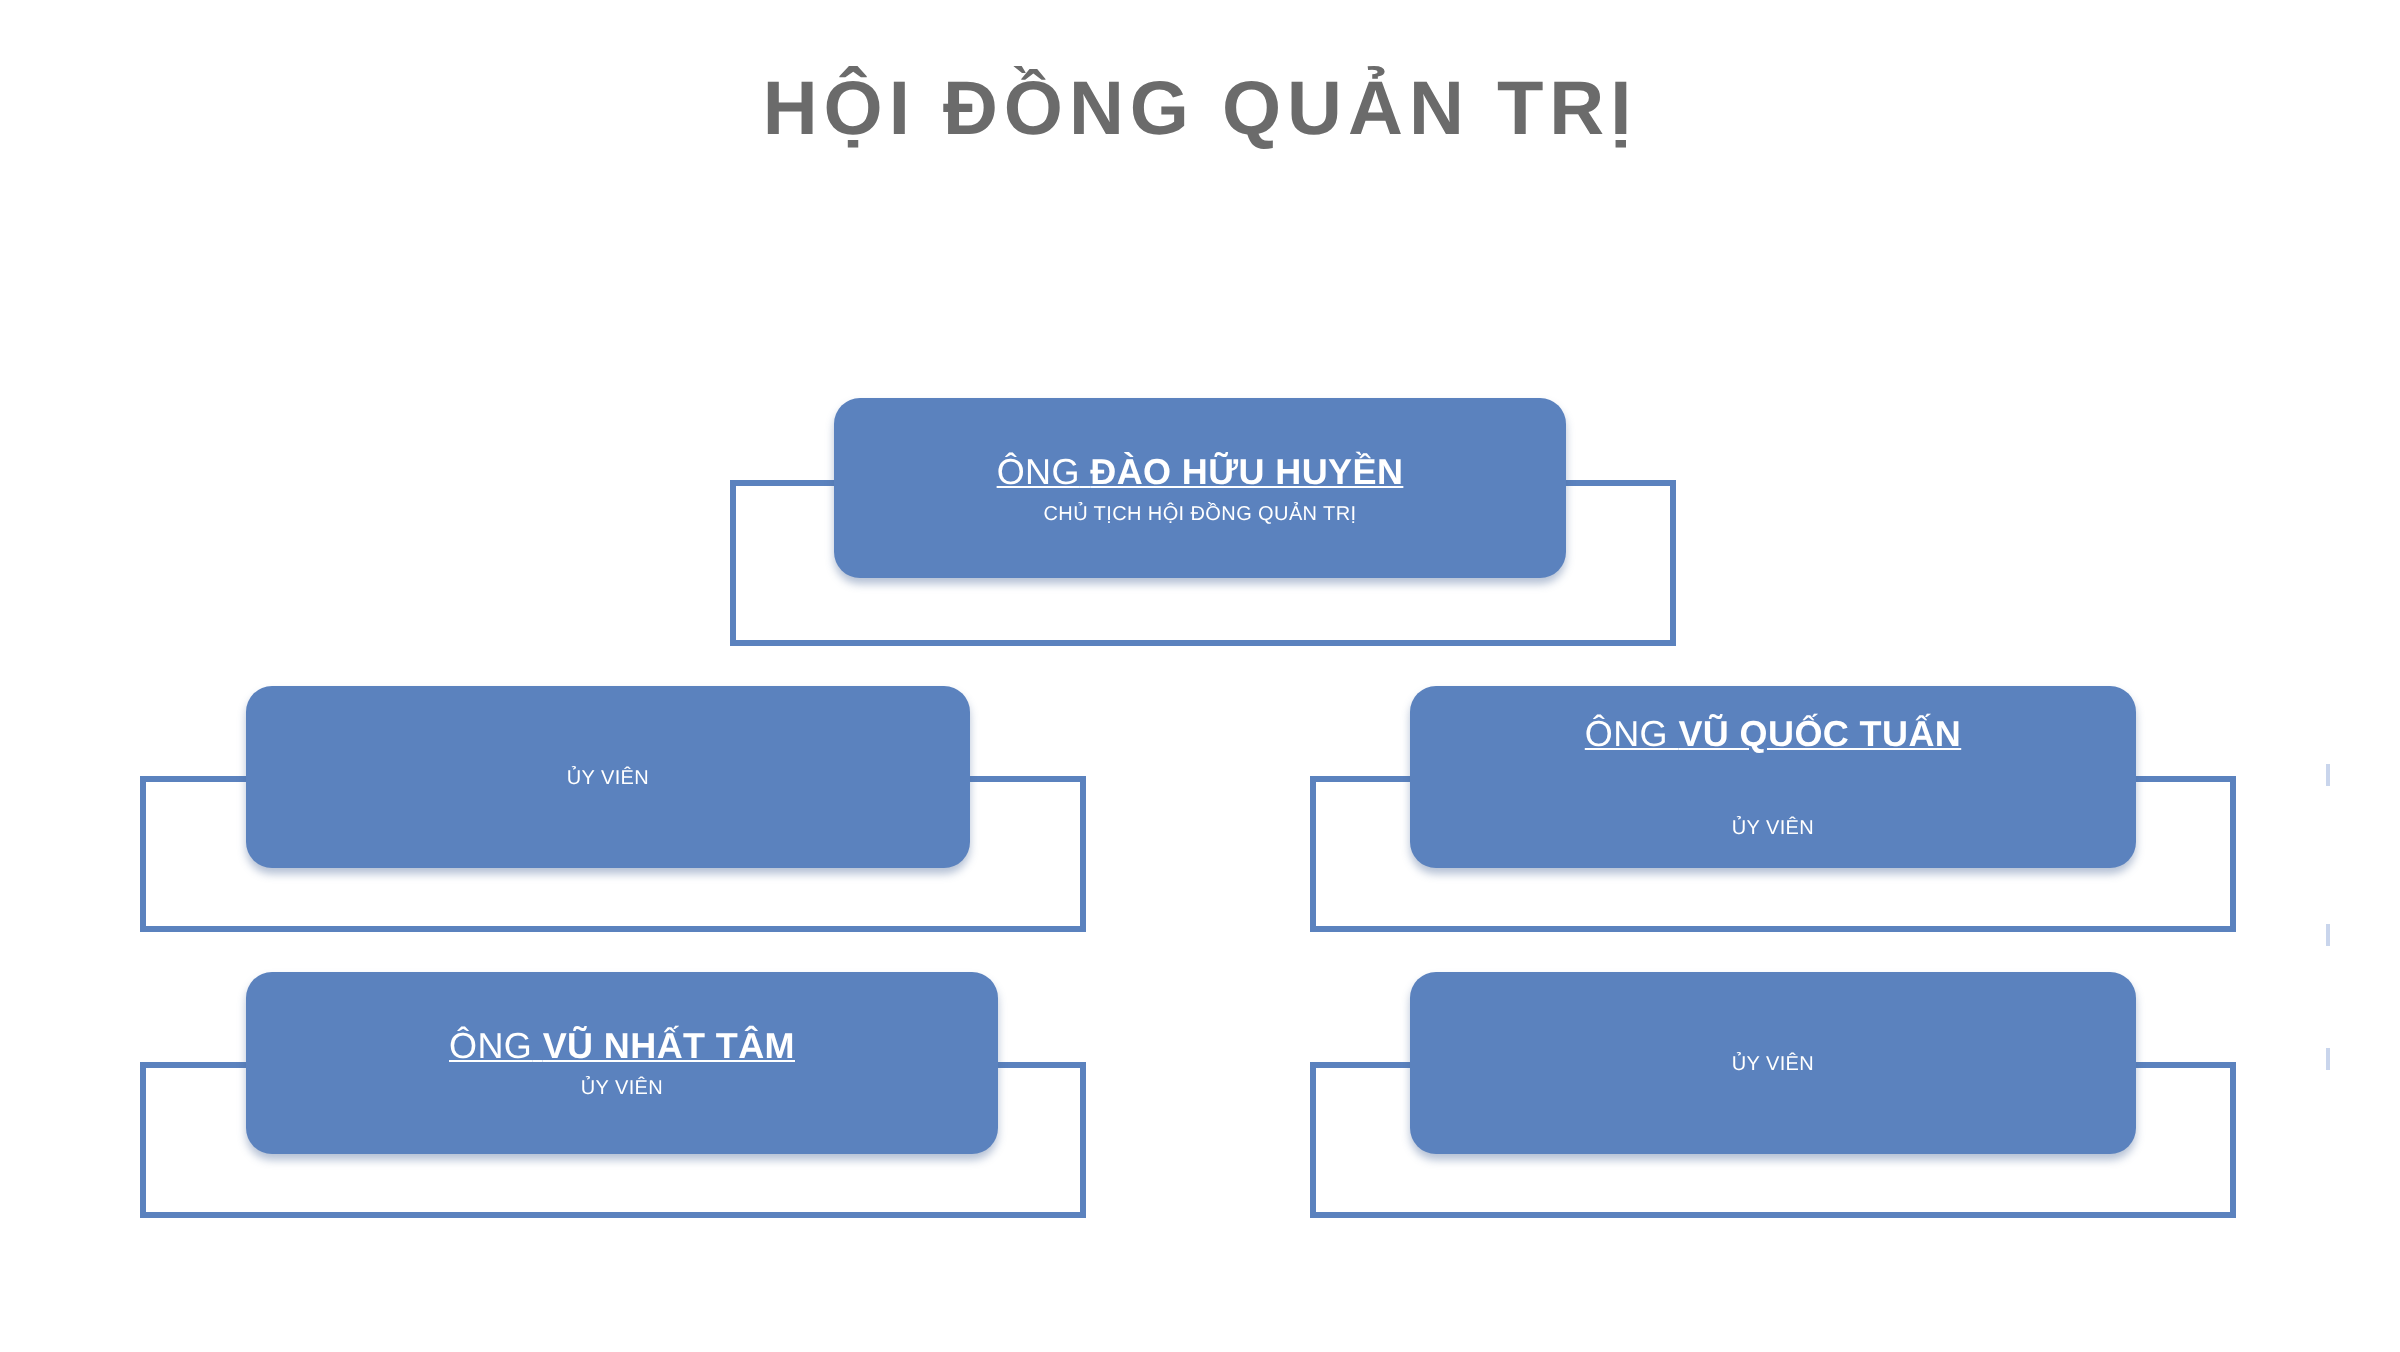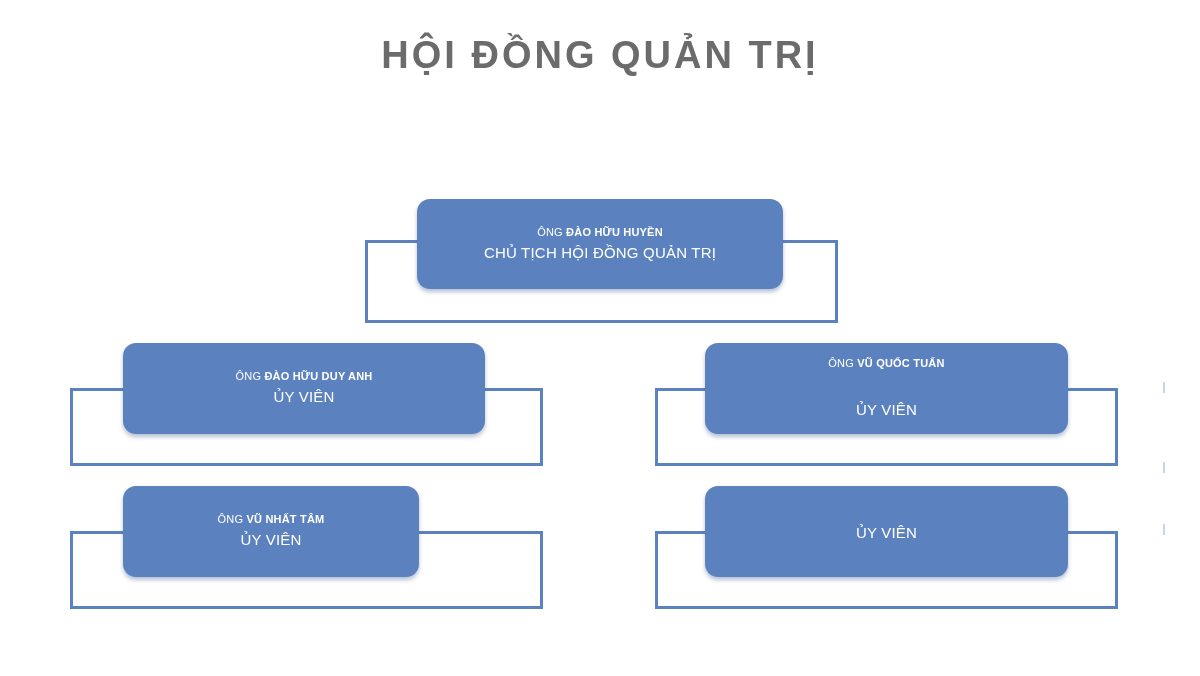--- a/index.html
+++ b/index.html
@@ -52,33 +52,34 @@
     display: flex;
     flex-direction: column;
     align-items: center;
     justify-content: center;
     color: #ffffff;
     box-shadow: 0 3px 4px rgba(70, 100, 150, 0.40);
     padding: 0 14px;
     text-align: center;
   }
   .node-name {
-    font-size: 11px;
+    font-size: 18px;
     line-height: 1.35;
     letter-spacing: 0.2px;
     white-space: nowrap;
+    text-decoration: underline;
   }
   .node-name .prefix {
     font-weight: normal;
   }
   .node-name .person {
     font-weight: bold;
   }
   .node-role {
-    font-size: 15px;
+    font-size: 10px;
     font-weight: normal;
     line-height: 1.35;
     letter-spacing: 0.2px;
     white-space: nowrap;
     margin-top: 3px;
   }
 
   
   .edge-tick {
     position: absolute;
@@ -107,36 +108,32 @@
 
   <div class="node" style="left:417px; top:199px; width:366px; height:90px;">
     <div class="node-name">
       <span class="prefix">ÔNG</span>
       <span class="person">ĐÀO HỮU HUYỀN</span>
     </div>
     <div class="node-role">CHỦ TỊCH HỘI ĐỒNG QUẢN TRỊ</div>
   </div>
 
   <div class="node" style="left:123px; top:343px; width:362px; height:91px;">
-    <div class="node-name">
-      <span class="prefix">ÔNG</span>
-      <span class="person">ĐÀO HỮU DUY ANH</span>
-    </div>
     <div class="node-role">ỦY VIÊN</div>
   </div>
 
   <div class="node" style="left:705px; top:343px; width:363px; height:91px;gap:26px;">
     <div class="node-name">
       <span class="prefix">ÔNG</span>
       <span class="person">VŨ QUỐC TUẤN</span>
     </div>
     <div class="node-role">ỦY VIÊN</div>
   </div>
 
-  <div class="node" style="left:123px; top:486px; width:296px; height:91px;align-items:center;">
+  <div class="node" style="left:123px; top:486px; width:376px; height:91px;align-items:center;">
     <div class="node-name">
       <span class="prefix">ÔNG</span>
       <span class="person">VŨ NHẤT TÂM</span>
     </div>
     <div class="node-role">ỦY VIÊN</div>
   </div>
 
   <div class="node" style="left:705px; top:486px; width:363px; height:91px;">
     <div class="node-role">ỦY VIÊN</div>
   </div>

